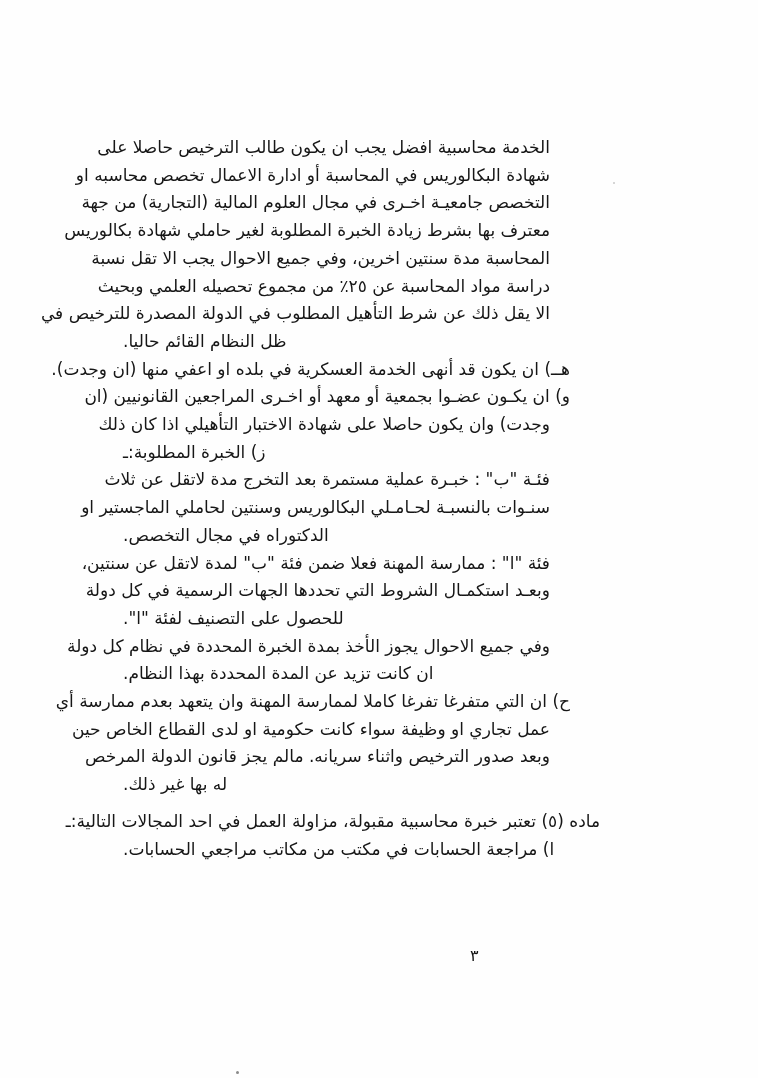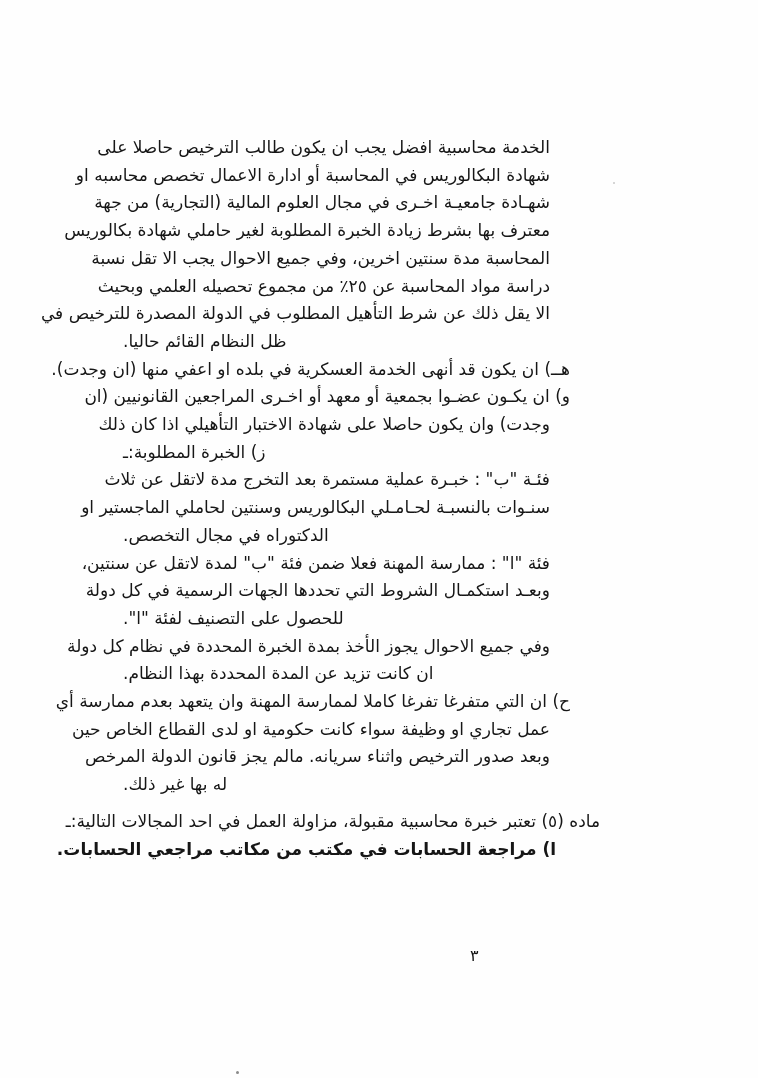--- a/index.html
+++ b/index.html
@@ -35,21 +35,21 @@
   .k-body  { margin-right: 20px; text-align: justify; text-align-last: justify; }
   
   .k-end   { margin-right: 22px; }
   
   .k-itemj { margin-right: 0; text-align: justify; text-align-last: justify; }
   
   .k-item  { margin-right: 0; }
   
   .k-article { margin-right: -30px; }
   
-  .k-sub   { margin-right: 14px; font-weight: bold; }
+  .k-sub   { margin-right: 14px; }
   .gap     { margin-top: 9px; }
 
   .page-number {
     position: absolute;
     top: 946px;
     left: 470px;
     font-size: 16px;
     color: #111;
     direction: rtl;
   }
@@ -61,21 +61,21 @@
   .speck-a { left: 236px; top: 1071px; width: 3px; height: 3px; }
   .speck-b { left: 613px; top: 182px;  width: 2px; height: 2px; background: #c9c9c9; }
 </style>
 </head>
 <body>
 
 <div class="page">
   <div class="text-block">
       <div class="line k-body">الخدمة محاسبية افضل يجب ان يكون طالب الترخيص حاصلا على</div>
       <div class="line k-body">شهادة البكالوريس في المحاسبة أو ادارة الاعمال تخصص محاسبه او</div>
-      <div class="line k-body">شهـادة جامعيـة اخـرى في مجال العلوم المالية (التجارية) من جهة</div>
+      <div class="line k-body">التخصص جامعيـة اخـرى في مجال العلوم المالية (التجارية) من جهة</div>
       <div class="line k-body">معترف بها بشرط زيادة الخبرة المطلوبة لغير حاملي شهادة بكالوريس</div>
       <div class="line k-body">المحاسبة مدة سنتين اخرين، وفي جميع الاحوال يجب الا تقل نسبة</div>
       <div class="line k-body">دراسة مواد المحاسبة عن ٢٥٪ من مجموع تحصيله العلمي وبحيث</div>
       <div class="line k-body">الا يقل ذلك عن شرط التأهيل المطلوب في الدولة المصدرة للترخيص في</div>
       <div class="line k-end">ظل النظام القائم حاليا.</div>
       <div class="line k-itemj">هــ) ان يكون قد أنهى الخدمة العسكرية في بلده او اعفي منها (ان وجدت).</div>
       <div class="line k-itemj">و) ان يكـون عضـوا بجمعية أو معهد أو اخـرى المراجعين القانونيين (ان</div>
       <div class="line k-body">وجدت) وان يكون حاصلا على شهادة الاختبار التأهيلي اذا كان ذلك</div>
       <div class="line k-item">ز) الخبرة المطلوبة:ـ</div>
       <div class="line k-body">فئـة "ب" : خبـرة عملية مستمرة بعد التخرج مدة لاتقل عن ثلاث</div>

